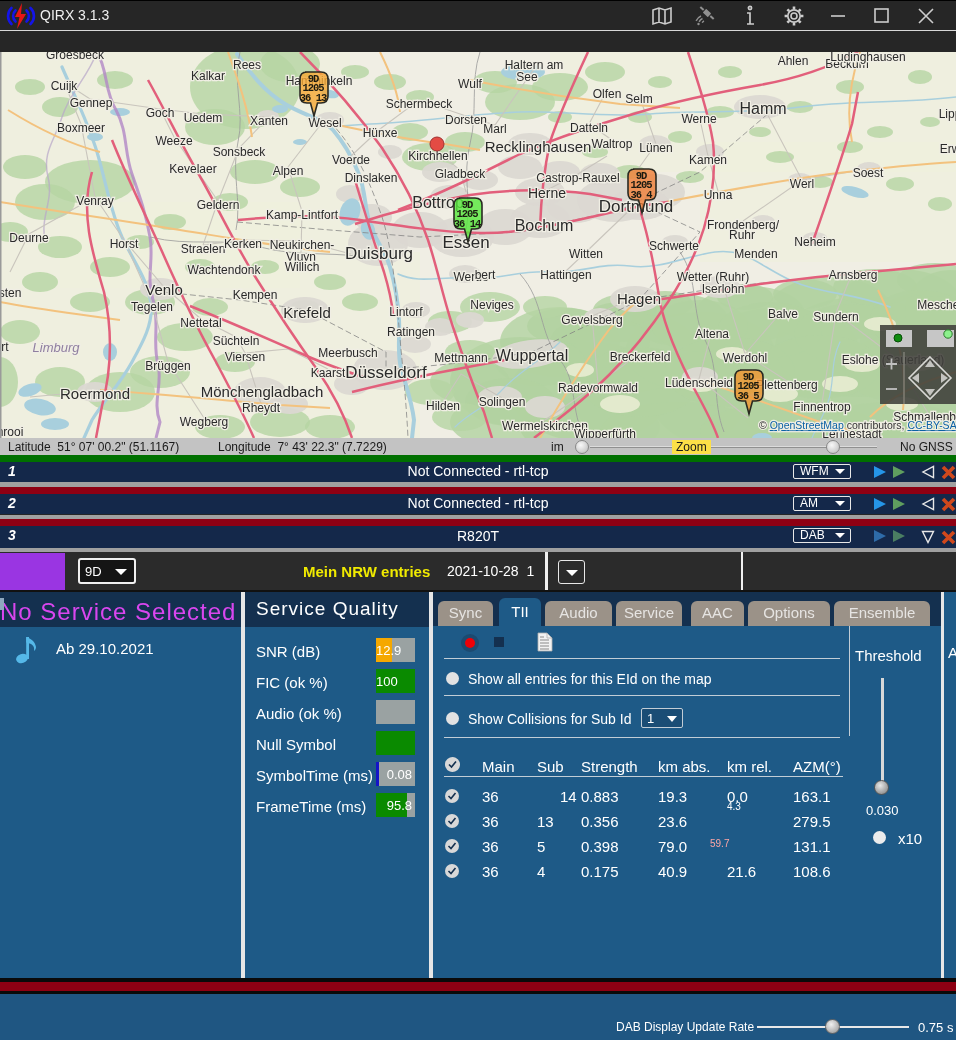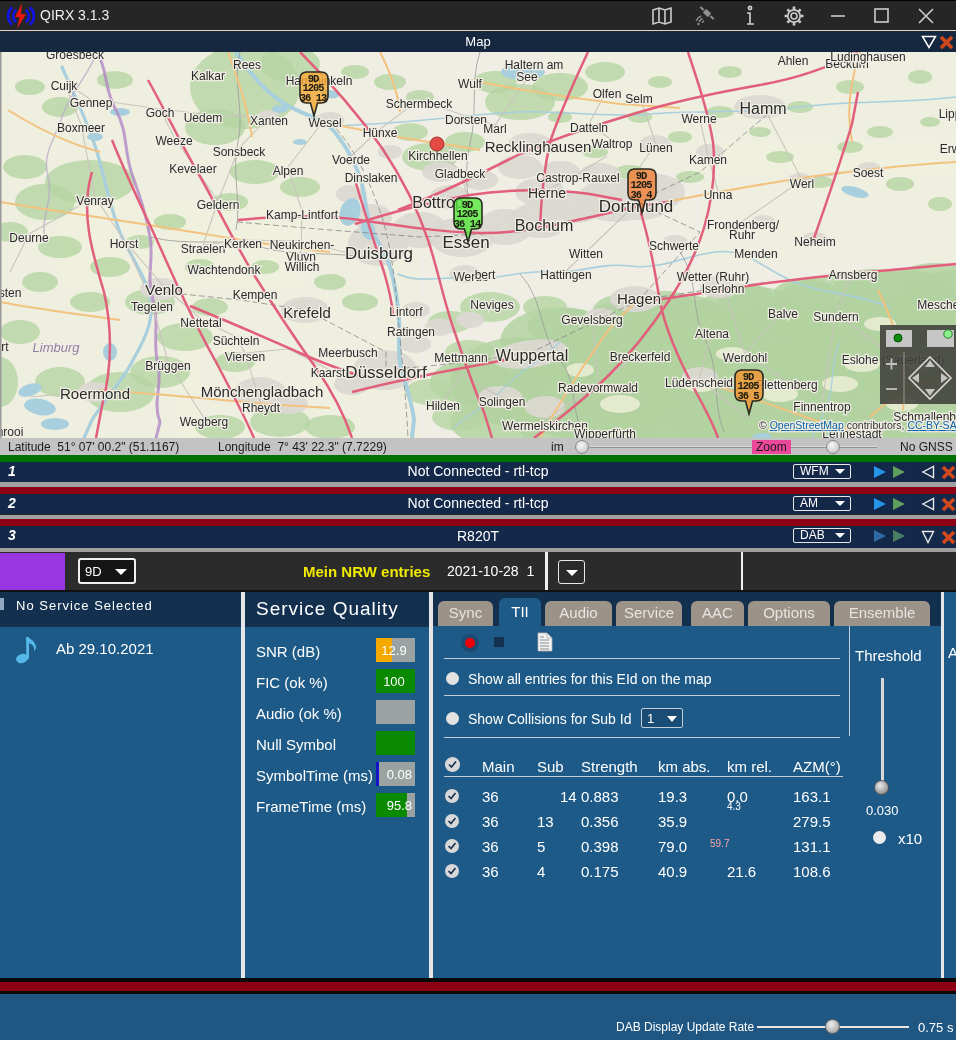--- a/index.html
+++ b/index.html
@@ -93,29 +93,20 @@
   <svg class="abs tico" style="left:826px" viewBox="0 0 24 24">
       <path d="M5 12 h14" stroke="#ccc" stroke-width="1.6"></path>
     </svg>
   <svg class="abs tico" style="left:870px" viewBox="0 0 24 24">
       <rect x="5" y="5" width="13" height="13" fill="none" stroke="#ccc" stroke-width="1.6"></rect>
     </svg>
   <svg class="abs tico" style="left:914px" viewBox="0 0 24 24">
       <path d="M5 5 L19 19 M19 5 L5 19" stroke="#ccc" stroke-width="1.6"></path>
     </svg>
 
-  <div class="abs" id="maphdr">
-    <div class="abs t">Map</div>
-    <svg class="abs" style="left:921px;top:3px" width="16" height="14" viewBox="0 0 16 14">
-        <path d="M1.5 1.5 L14.5 1.5 L8 12.5 Z" fill="none" stroke="#fff" stroke-width="1.5"></path>
-      </svg>
-    <svg class="abs" style="left:939px;top:3px" width="15" height="15" viewBox="0 0 15 15">
-        <path d="M2 2 L13 13 M13 2 L2 13" stroke="#d0481c" stroke-width="3.6"></path>
-      </svg>
-  </div>
 
   <div class="abs" id="map">
       <svg width="956" height="386" viewBox="0 0 956 386" style="position:absolute;left:0;top:0">
 <rect width="956" height="386" fill="#f0eee4"></rect>
 <rect x="0" y="0" width="350" height="200" fill="#eef0da" opacity="0.55"></rect>
 <rect x="60" y="150" width="240" height="86" fill="#eef0da" opacity="0.55"></rect>
 <rect x="550" y="0" width="406" height="120" fill="#eef0da" opacity="0.55"></rect>
 <rect x="700" y="90" width="256" height="120" fill="#eef0da" opacity="0.55"></rect>
 <rect x="0" y="200" width="200" height="186" fill="#eef0da" opacity="0.55"></rect>
 <rect x="180" y="200" width="240" height="186" fill="#eef0da" opacity="0.55"></rect>
@@ -548,21 +539,21 @@
 <rect x="0" y="0" width="1.5" height="386" fill="#9a9a9a"></rect>
 </svg>
     </div>
 
   <div class="abs" id="statusbar">
     <div class="abs" style="left:8px;top:2px">Latitude&nbsp; 51° 07' 00.2" (51.1167)</div>
     <div class="abs" style="left:218px;top:2px">Longitude&nbsp; 7° 43' 22.3" (7.7229)</div>
     <div class="abs" style="left:551px;top:2px">im</div>
     <div class="abs" style="left:590px;top:8px;width:287px;height:2px;background:#dcdcdc;border-bottom:1px solid #909090"></div>
     <div class="abs" style="left:575px;top:2px;width:14px;height:14px;border-radius:50%;background:radial-gradient(circle at 40% 35%,#f8f8f8,#b8b8b8);border:1px solid #888"></div>
-    <div class="abs" style="left:752px;top:2px;background:#ec4899;padding:0 4px">Zoom</div>
+    <div class="abs" style="left:672px;top:2px;background:#fde047;padding:0 4px">Zoom</div>
     <div class="abs" style="left:826px;top:2px;width:14px;height:14px;border-radius:50%;background:radial-gradient(circle at 40% 35%,#f8f8f8,#b8b8b8);border:1px solid #888"></div>
     <div class="abs" style="left:898px;top:2px;background:#c3c3c3;padding:0 2px;white-space:nowrap">No GNSS</div>
   </div>
 
   <div class="abs greenbar"></div>
   <div class="abs rxrow" style="top:462px">
     <div class="abs rxnum">1</div>
     <div class="abs rxtitle">Not Connected - rtl-tcp</div>
     <div class="abs combo" style="left:793px;width:58px">
         <span class="cl">WFM</span>
@@ -626,39 +617,39 @@
     <div class="abs" style="left:545px;top:0;width:3px;height:38px;background:#f0f0f0"></div>
     <div class="abs" style="left:558px;top:8px;width:27px;height:24px;background:#2b2b2b;border:1px solid #e8e8e8;border-radius:3px">
       <span style="position:absolute;left:7px;top:9px;width:0;height:0;border-left:6px solid transparent;border-right:6px solid transparent;border-top:6px solid #fff"></span>
     </div>
     <div class="abs" style="left:741px;top:0;width:2px;height:38px;background:#f0f0f0"></div>
   </div>
   <div class="abs" style="left:0;top:590px;width:956px;height:2px;background:#111"></div>
 
   <div class="abs" id="panels">
       <div class="abs" style="left:0;top:0;width:241px;height:35px;background:#14304f"></div>
-<div class="abs" style="left:16px;top:6px;color:#ffffff;font-size:13px;letter-spacing:1px">No Service Selected</div>
+<div class="abs" style="left:0;top:6px;color:#d946ef;font-size:24px;letter-spacing:1px">No Service Selected</div>
 <div class="abs" style="left:0;top:35px;width:241px;height:351px;background:#1e5a87"></div>
 <svg class="abs" style="left:15px;top:42px" width="24" height="30" viewBox="0 0 24 30">
 <ellipse cx="7" cy="24.5" rx="6" ry="4.6" fill="#55b8e8" transform="rotate(-18 7 24.5)"></ellipse>
 <rect x="11.2" y="3" width="2.8" height="22" fill="#55b8e8"></rect>
 <path d="M11.2,3 C16,5 20,7 21,13 C21,15 20,16 19,17 C20,11 16,9.5 11.2,8.5 Z" fill="#55b8e8"></path>
 </svg>
 <div class="abs" style="left:56px;top:48px;color:#fff;font-size:15px">Ab 29.10.2021</div>
 <div class="abs" style="left:0;top:6px;width:4px;height:12px;background:#8fa8bf"></div>
 <div class="abs" style="left:245px;top:0;width:184px;height:35px;background:#14304f"></div>
 <div class="abs" style="left:256px;top:6px;color:#fff;font-size:19px;letter-spacing:1px">Service Quality</div>
 <div class="abs" style="left:245px;top:35px;width:184px;height:351px;background:#1e5a87"></div>
 <div class="abs" style="left:256px;top:51px;color:#fff;font-size:15px">SNR (dB)</div>
 <div class="abs" style="left:376px;top:46px;width:16px;height:24px;background:#f5a800"></div>
 <div class="abs" style="left:392px;top:46px;width:23px;height:24px;background:#9aa2a2"></div>
-<div class="abs" style="left:376px;top:51px;width:36px;text-align:center;color:#fff;font-size:13px">12.9</div>
+<div class="abs" style="left:376px;top:51px;width:36px;text-align:left;color:#fff;font-size:13px">12.9</div>
 <div class="abs" style="left:256px;top:82px;color:#fff;font-size:15px">FIC (ok %)</div>
 <div class="abs" style="left:376px;top:77px;width:39px;height:24px;background:#0a8a00"></div>
-<div class="abs" style="left:376px;top:82px;width:36px;text-align:center;color:#fff;font-size:13px">100</div>
+<div class="abs" style="left:376px;top:82px;width:36px;text-align:left;color:#fff;font-size:13px">100</div>
 <div class="abs" style="left:256px;top:113px;color:#fff;font-size:15px">Audio (ok %)</div>
 <div class="abs" style="left:376px;top:108px;width:39px;height:24px;background:#9aa2a2"></div>
 <div class="abs" style="left:256px;top:144px;color:#fff;font-size:15px">Null Symbol</div>
 <div class="abs" style="left:376px;top:139px;width:39px;height:24px;background:#0a8a00"></div>
 <div class="abs" style="left:256px;top:175px;color:#fff;font-size:15px">SymbolTime (ms)</div>
 <div class="abs" style="left:376px;top:170px;width:2.5px;height:24px;background:#1414c8"></div>
 <div class="abs" style="left:378.5px;top:170px;width:36.5px;height:24px;background:#9aa2a2"></div>
 <div class="abs" style="left:376px;top:175px;width:36px;text-align:right;color:#fff;font-size:13px">0.08</div>
 <div class="abs" style="left:256px;top:206px;color:#fff;font-size:15px">FrameTime (ms)</div>
 <div class="abs" style="left:376px;top:201px;width:31px;height:24px;background:#0a8a00"></div>
@@ -722,21 +713,21 @@
 <div class="abs" style="left:658px;top:196px;color:#fff;font-size:15px">19.3</div>
 <div class="abs" style="left:727px;top:196px;color:#fff;font-size:15px">0.0</div>
 <div class="abs" style="left:793px;top:196px;color:#fff;font-size:15px">163.1</div>
 <svg class="abs" style="left:444px;top:221px" width="16" height="16" viewBox="0 0 16 16">
 <circle cx="8" cy="8" r="7" fill="#d8d8d8"></circle>
 <path d="M4.5,8 L7,10.5 L11.5,5" fill="none" stroke="#14304f" stroke-width="1.6"></path>
 </svg>
 <div class="abs" style="left:482px;top:221px;color:#fff;font-size:15px">36</div>
 <div class="abs" style="left:537px;top:221px;color:#fff;font-size:15px">13</div>
 <div class="abs" style="left:581px;top:221px;color:#fff;font-size:15px">0.356</div>
-<div class="abs" style="left:658px;top:221px;color:#fff;font-size:15px">35.9</div>
+<div class="abs" style="left:658px;top:221px;color:#fff;font-size:15px">23.6</div>
 <div class="abs" style="left:727px;top:209px;color:#fff;font-size:10px">4.3</div>
 <div class="abs" style="left:793px;top:221px;color:#fff;font-size:15px">279.5</div>
 <svg class="abs" style="left:444px;top:246px" width="16" height="16" viewBox="0 0 16 16">
 <circle cx="8" cy="8" r="7" fill="#d8d8d8"></circle>
 <path d="M4.5,8 L7,10.5 L11.5,5" fill="none" stroke="#14304f" stroke-width="1.6"></path>
 </svg>
 <div class="abs" style="left:482px;top:246px;color:#fff;font-size:15px">36</div>
 <div class="abs" style="left:537px;top:246px;color:#fff;font-size:15px">5</div>
 <div class="abs" style="left:581px;top:246px;color:#fff;font-size:15px">0.398</div>
 <div class="abs" style="left:658px;top:246px;color:#fff;font-size:15px">79.0</div>

